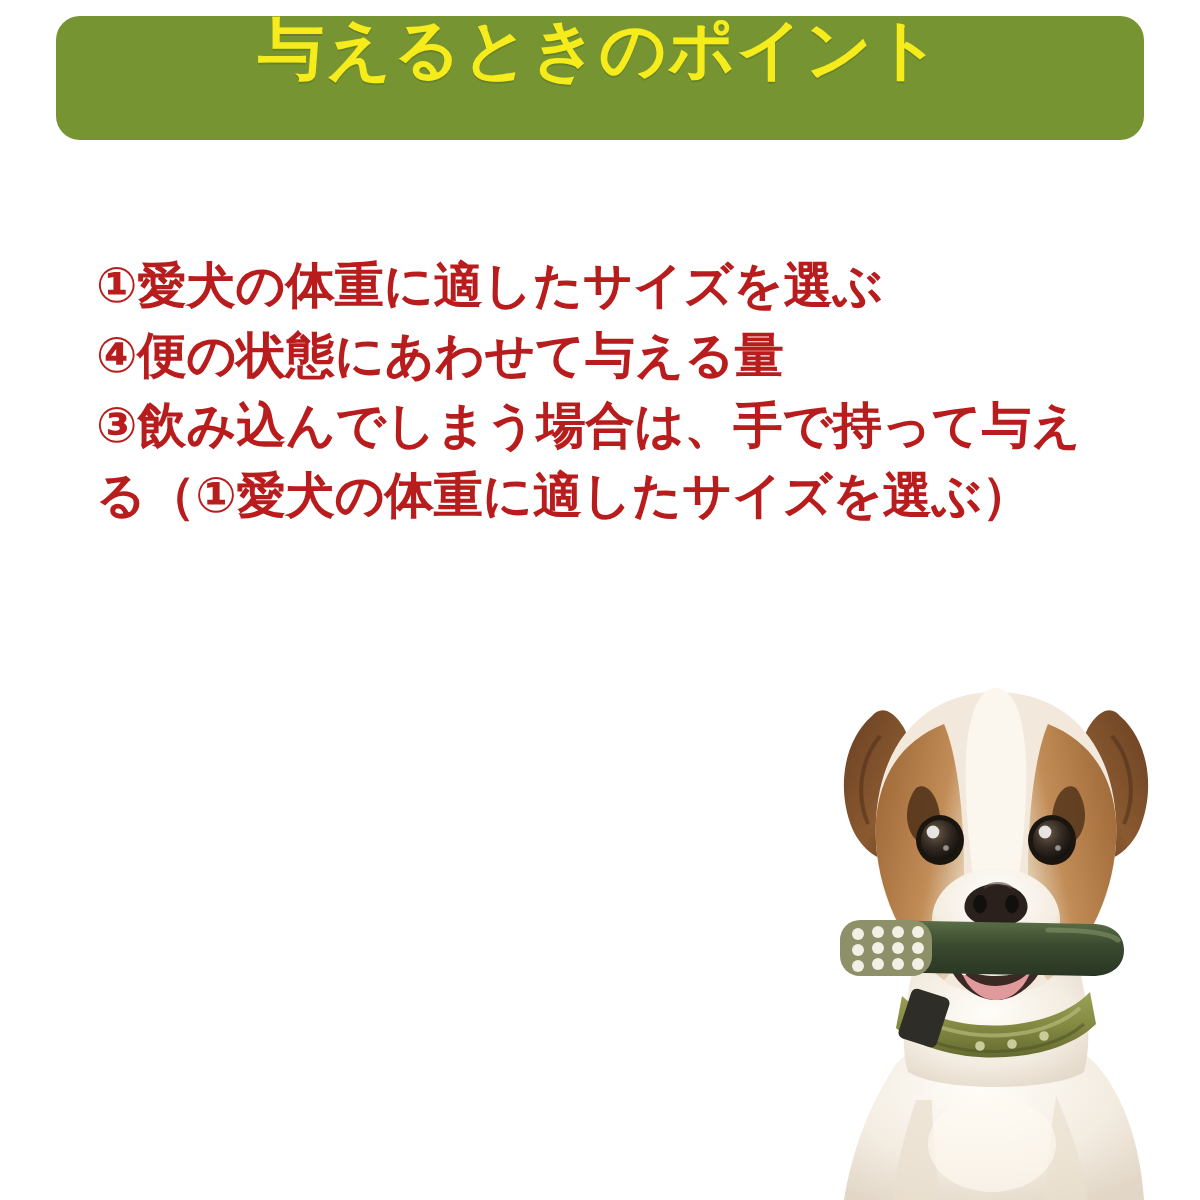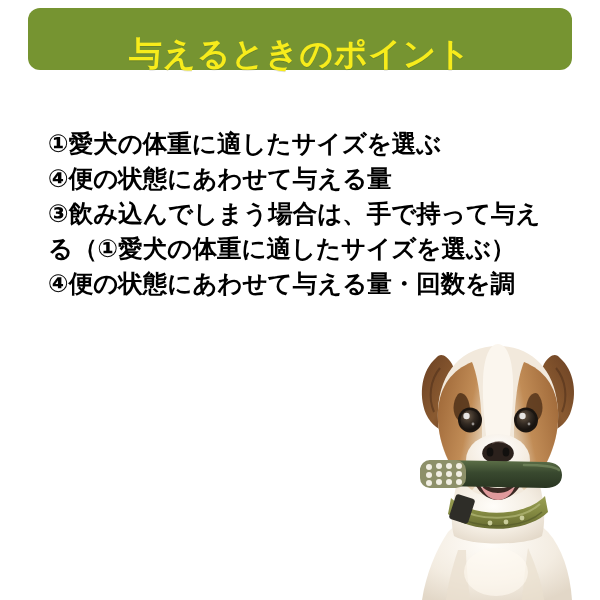--- a/index.html
+++ b/index.html
@@ -21,40 +21,40 @@
   
   .banner {
     position: absolute;
     left: 28px;
     top: 8px;
     width: 544px;
     height: 62px;
     background: #769431;
     border-radius: 12px;
     display: flex;
-    align-items: flex-end;
+    align-items: flex-start;
     justify-content: center;
   }
   .banner-title {
     color: #f7ec1b;
     font-size: 33px;
     font-weight: bold;
     letter-spacing: 0.5px;
     line-height: 1;
     white-space: nowrap;
     text-shadow: 0 1px 0 rgba(0,0,0,0.12);
   }
 
   
   .points {
     position: absolute;
     left: 48px;
     top: 126px;
     width: 512px;
-    color: #000000;
+    color: #b91c1c;
     font-size: 24.5px;
     font-weight: bold;
     line-height: 35px;
     letter-spacing: 0px;
   }
   .point-line {
     margin: 0;
     padding: 0;
   }
 
@@ -76,21 +76,20 @@
 
   <div class="banner">
     <div class="banner-title">与えるときのポイント</div>
   </div>
 
   <div class="points">
     <div class="point-line">①愛犬の体重に適したサイズを選ぶ</div>
     <div class="point-line">④便の状態にあわせて与える量</div>
     <div class="point-line">③飲み込んでしまう場合は、手で持って与え</div>
     <div class="point-line">る（①愛犬の体重に適したサイズを選ぶ）</div>
-    <div class="point-line">④便の状態にあわせて与える量・回数を調</div>
   </div>
 
   <div class="dog-photo">
     <svg width="204" height="264" viewBox="0 0 204 264" xmlns="http://www.w3.org/2000/svg">
       <defs>
         <radialGradient id="chestG" cx="45%" cy="35%" r="75%">
           <stop offset="0%" stop-color="#fffdf9"></stop>
           <stop offset="60%" stop-color="#f3ece1"></stop>
           <stop offset="100%" stop-color="#e2d7c7"></stop>
         </radialGradient>

